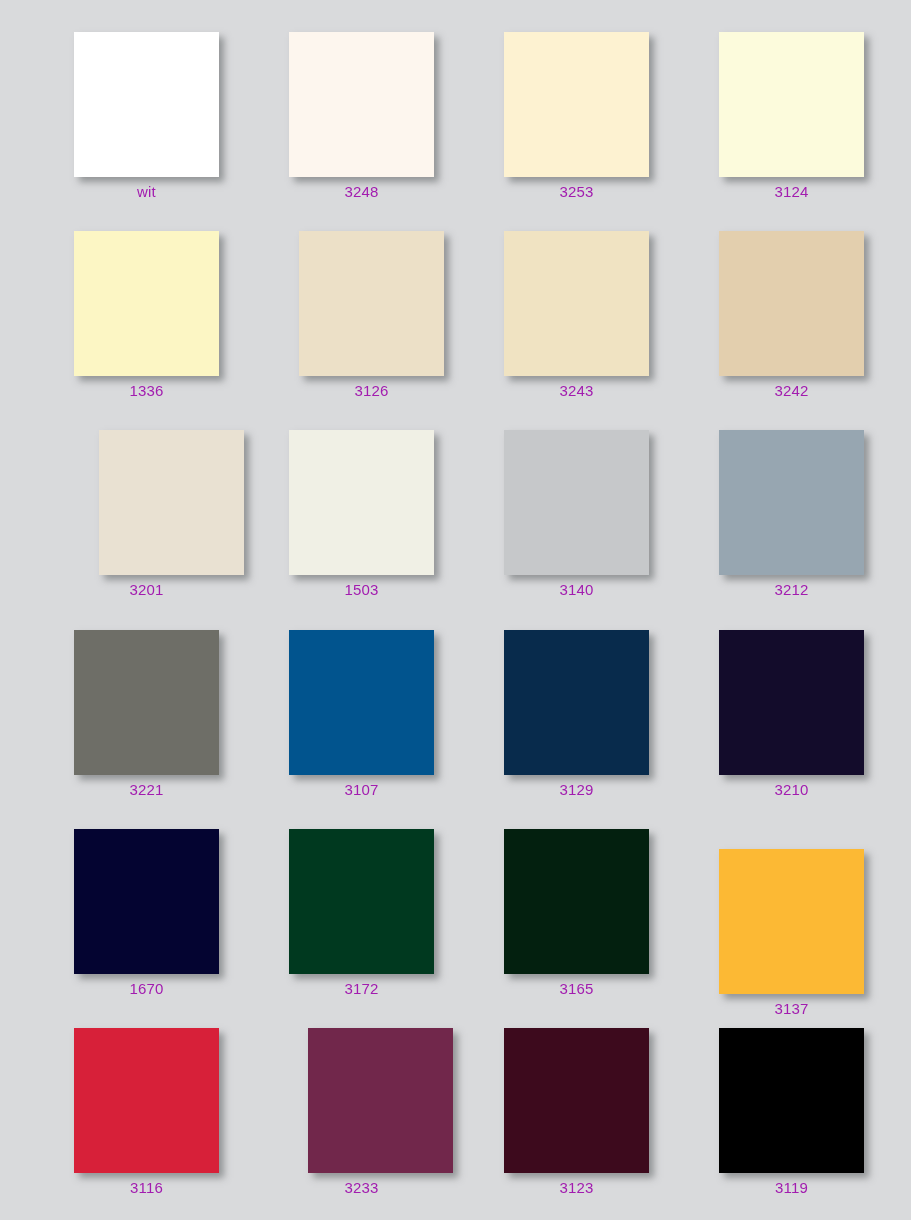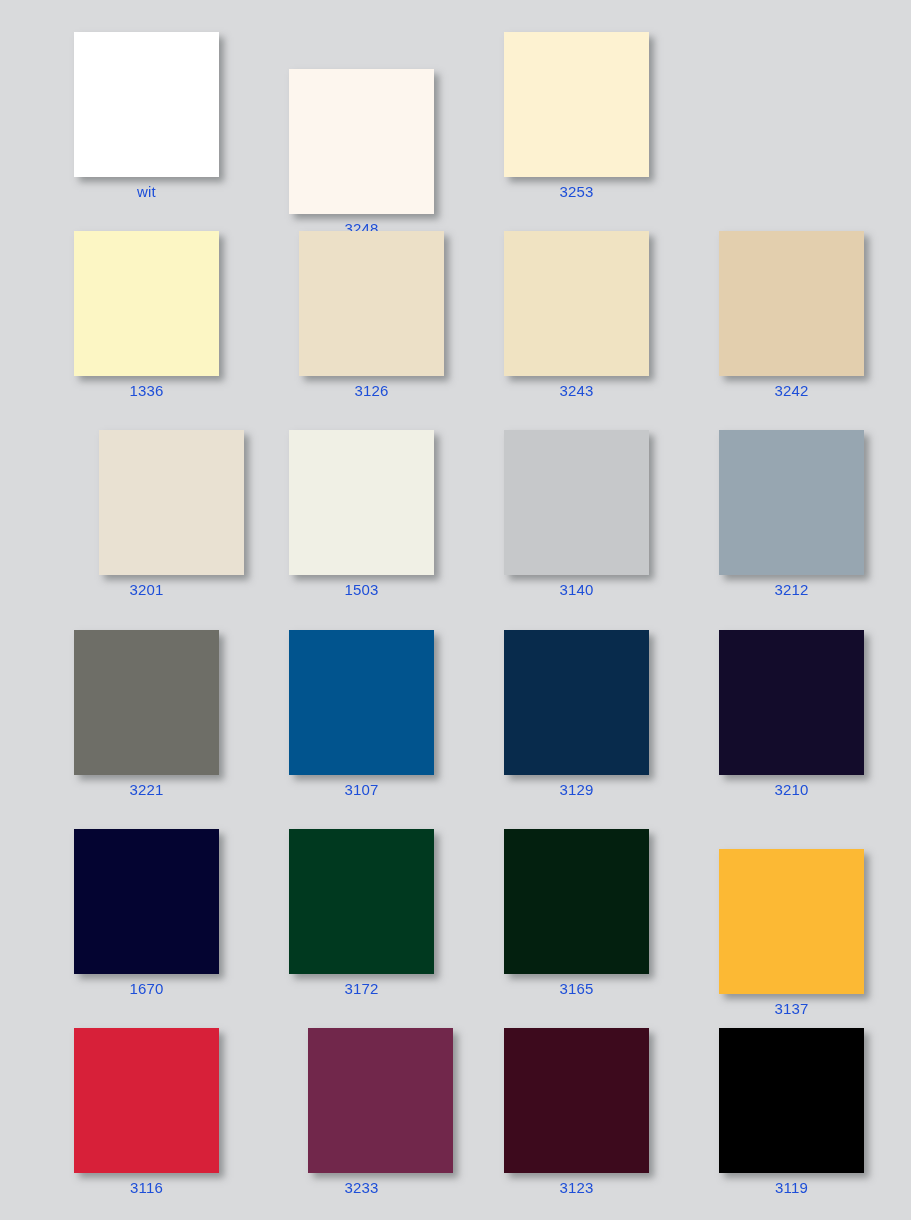--- a/index.html
+++ b/index.html
@@ -44,41 +44,45 @@
   }
 
   .swatch-label {
     position: absolute;
     left: -30px;
     width: 205px;
     top: 150px;
     text-align: center;
     font-size: 15px;
     line-height: 20px;
-    color: #1d4ed8;
+    color: #a21caf;
     letter-spacing: 0.2px;
     white-space: nowrap;
   }
 </style>
 </head>
 <body>
 
 <div id="swatch-board">
     <div class="swatch-row" style="top: 32px;">
       <div class="swatch-cell" style="left: 74px;">
         <div class="swatch-chip" style="background-image: ; background-position-x: ; background-position-y: ; background-size: ; background-repeat: ; background-attachment: ; background-origin: ; background-clip: ; background-color: rgb(255, 255, 255); --chip: #ffffff;"></div>
         <div class="swatch-label">wit</div>
       </div>
-      <div class="swatch-cell" style="left: 289px; margin-top: 37px;">
+      <div class="swatch-cell" style="left: 289px;">
         <div class="swatch-chip" style="background-image: ; background-position-x: ; background-position-y: ; background-size: ; background-repeat: ; background-attachment: ; background-origin: ; background-clip: ; background-color: rgb(253, 246, 238); --chip: #fdf6ee;"></div>
         <div class="swatch-label">3248</div>
       </div>
       <div class="swatch-cell" style="left: 504px;">
         <div class="swatch-chip" style="background-image: ; background-position-x: ; background-position-y: ; background-size: ; background-repeat: ; background-attachment: ; background-origin: ; background-clip: ; background-color: rgb(253, 242, 209); --chip: #fdf2d1;"></div>
         <div class="swatch-label">3253</div>
+      </div>
+      <div class="swatch-cell" style="left: 719px;">
+        <div class="swatch-chip" style="background-image: ; background-position-x: ; background-position-y: ; background-size: ; background-repeat: ; background-attachment: ; background-origin: ; background-clip: ; background-color: rgb(252, 251, 220); --chip: #fcfbdc;"></div>
+        <div class="swatch-label">3124</div>
       </div>
     </div>
     <div class="swatch-row" style="top: 231px;">
       <div class="swatch-cell" style="left: 74px;">
         <div class="swatch-chip" style="background-image: ; background-position-x: ; background-position-y: ; background-size: ; background-repeat: ; background-attachment: ; background-origin: ; background-clip: ; background-color: rgb(252, 246, 196); --chip: #fcf6c4;"></div>
         <div class="swatch-label">1336</div>
       </div>
       <div class="swatch-cell" style="left: 299px; text-decoration: underline;">
         <div class="swatch-chip" style="background-image: ; background-position-x: ; background-position-y: ; background-size: ; background-repeat: ; background-attachment: ; background-origin: ; background-clip: ; background-color: rgb(236, 224, 199); --chip: #ece0c7;"></div>
         <div class="swatch-label">3126</div>

